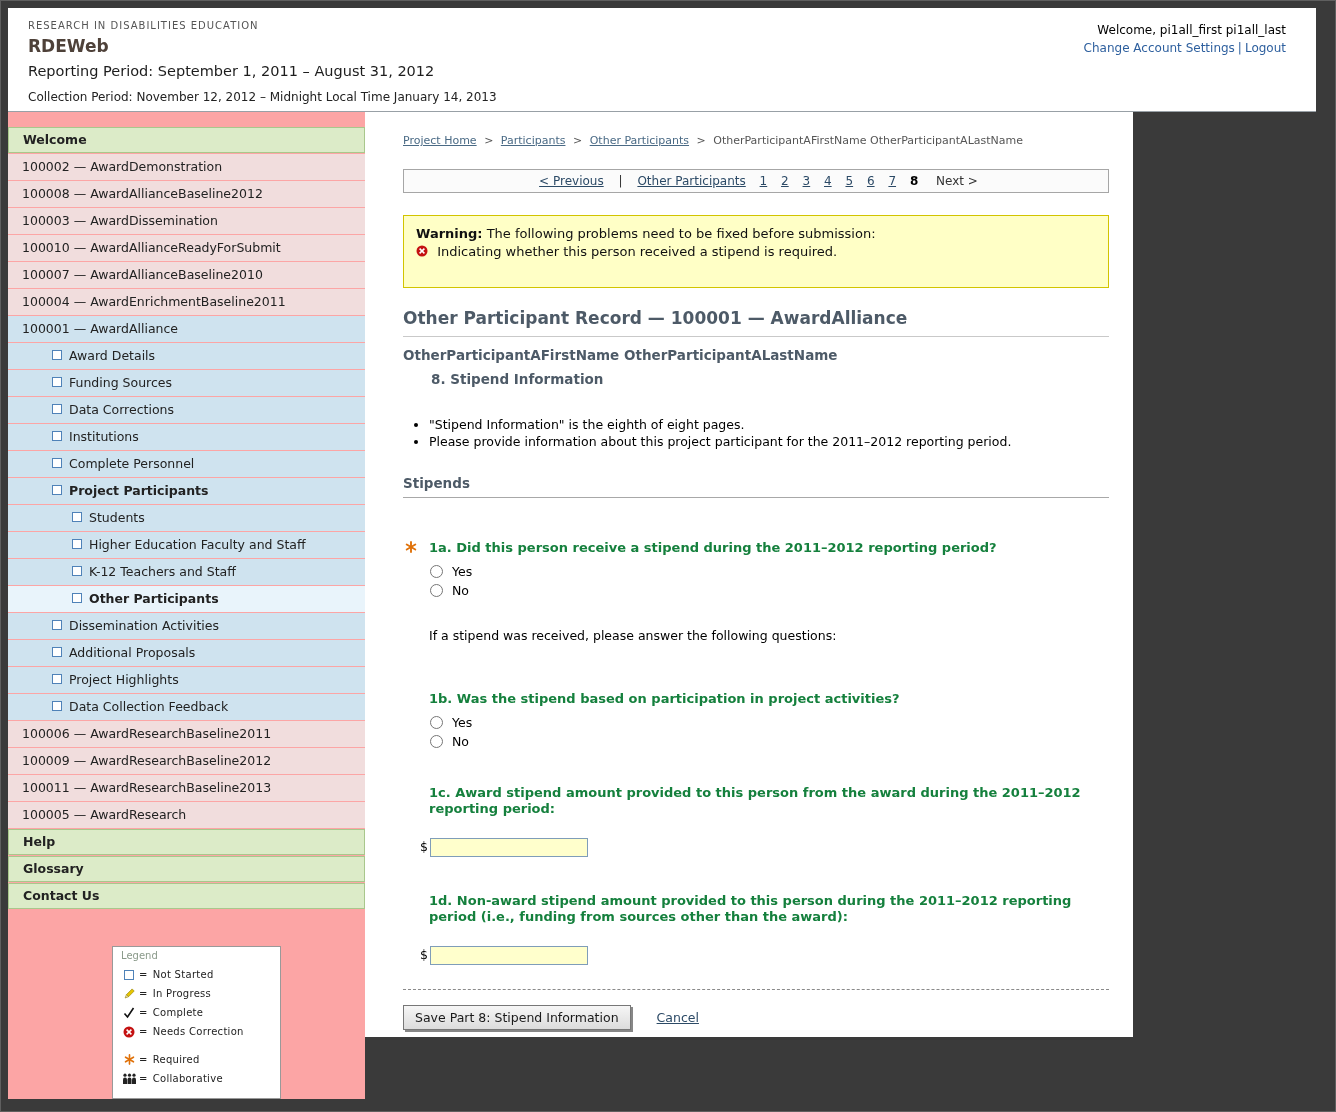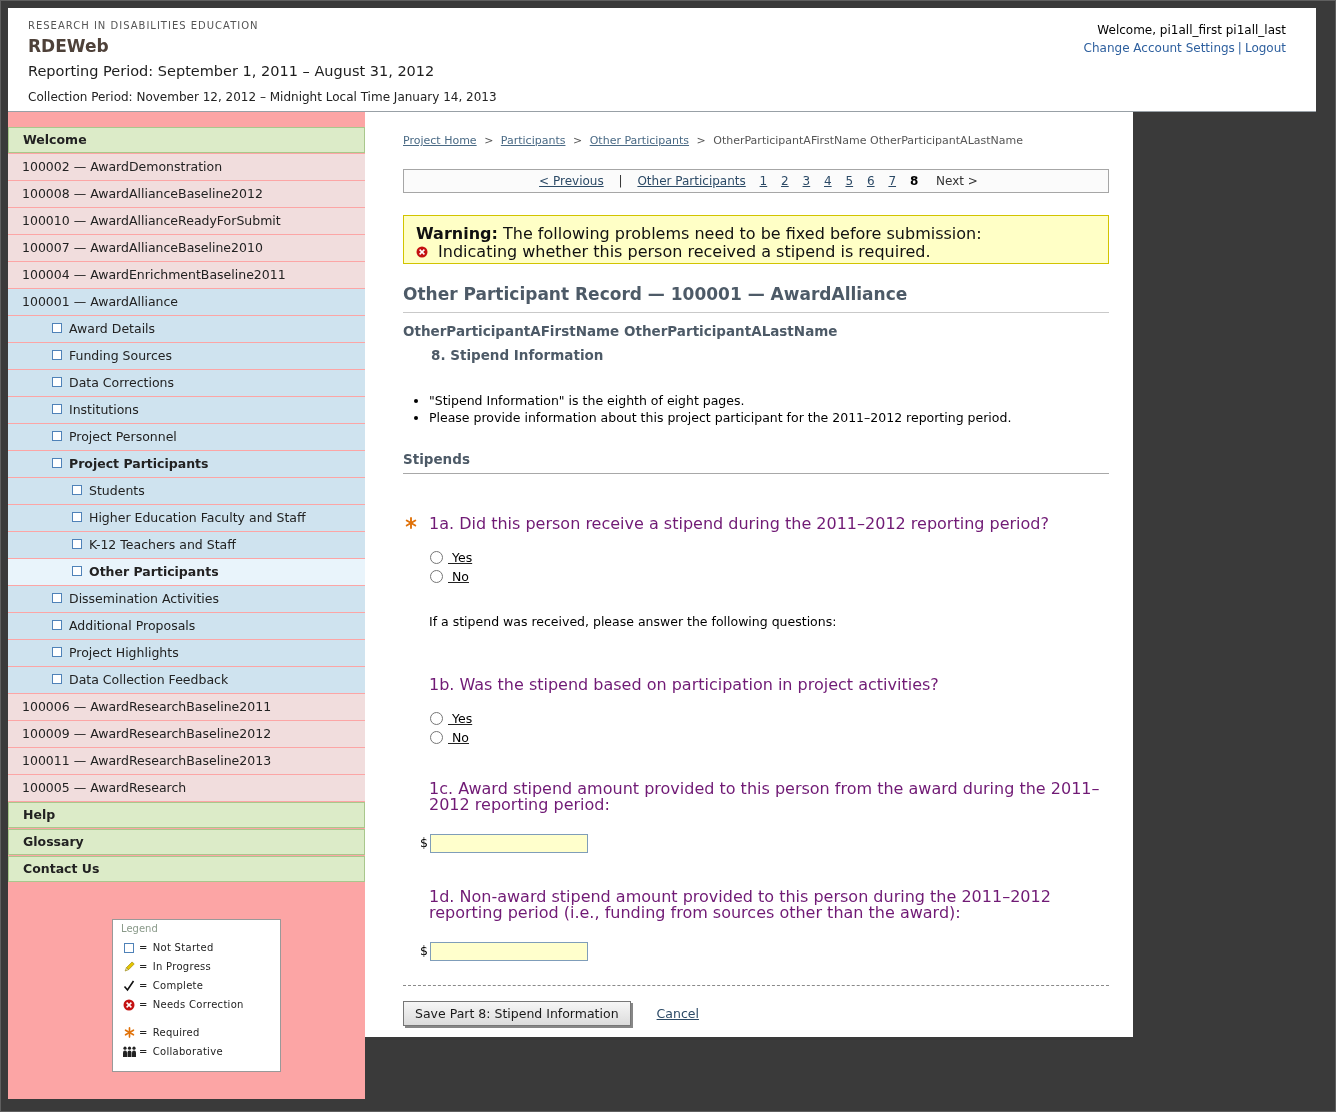--- a/index.html
+++ b/index.html
@@ -64,41 +64,41 @@
   .pagebar{margin-top:22px;border:1px solid #a6a6a6;background:#fbfbfb;height:22px;line-height:22px;
            text-align:center;font-size:12px;color:#333;}
   .pagebar a{color:#2c4a66;text-decoration:underline;}
   .pg-link{margin:0 5px;}
   .pg-div{margin:0 6px;color:#333;}
   .pg-num{margin:0 5px;}
   .pg-cur{margin:0 5px;font-weight:bold;color:#000;}
   .pg-next{margin-left:9px;color:#333;}
 
   
-  .warning{margin-top:22px;background:#ffffc6;border:1px solid #d2c400;padding:9px 12px 2px;
-           font-size:16px;color:#111;line-height:18px;}
+  .warning{margin-top:22px;background:#ffffc6;border:1px solid #d2c400;padding:9px 12px 26px;
+           font-size:13px;color:#111;line-height:18px;}
   .warn-title{font-weight:bold;}
   .err-icon{display:inline-block;margin-right:5px;vertical-align:-1px;line-height:0;}
 
   
   .rec-title{font-size:17px;font-weight:bold;color:#4d5a67;margin:20px 0 0;padding-bottom:8px;
              border-bottom:1px solid #c9c9c9;}
   .participant{font-size:13.5px;font-weight:bold;color:#4d5a67;margin-top:10px;}
   .page-heading{font-size:13.5px;font-weight:bold;color:#4d5a67;margin-top:8px;margin-left:28px;}
   .bullets{margin:30px 0 0 8px;padding-left:18px;font-size:12.5px;color:#000;}
   .bullets li{margin-bottom:2px;}
   .section-title{font-size:13.5px;font-weight:bold;color:#4d5a67;margin-top:26px;}
   .section-rule{border:none;border-top:1px solid #a8a8a8;margin:6px 0 0;}
 
   
   .q-block{position:relative;}
   .q-block.first{margin-top:42px;}
-  .q-row{padding-left:26px;font-size:16px;font-weight:normal;color:#701a75;line-height:16px;max-width:860px;}
+  .q-row{padding-left:26px;font-size:13px;font-weight:bold;color:#15803d;line-height:16px;max-width:860px;}
   .req{position:absolute;left:2px;top:1px;line-height:0;}
-  .radio-group{padding-left:27px;margin-top:16px;text-decoration:underline;}
+  .radio-group{padding-left:27px;margin-top:6px;}
   .radio-row{display:block;height:19px;line-height:19px;font-size:12.5px;color:#000;cursor:pointer;}
   .radio-row input{margin:0 5px 0 0;vertical-align:-2px;}
   .cond-note{padding-left:26px;margin-top:28px;font-size:12.5px;color:#000;}
   .qb-1b{margin-top:48px;}
   .qb-1c{margin-top:34px;}
   .qb-1d{margin-top:36px;}
   .amount-row{padding-left:17px;margin-top:21px;font-size:12.5px;color:#000;}
   .amt{width:158px;height:19px;background:#ffffcc;border:1px solid #7f9db9;margin-left:2px;
        font-size:12.5px;padding:0 3px;box-sizing:border-box;vertical-align:middle;}
   .form-rule{margin-top:24px;border-top:1px dashed #8a8a8a;height:0;}
@@ -130,29 +130,30 @@
     </div>
   </div>
 
   <div class="content">
 
     <nav class="sidebar">
       <div id="sb-items">
           <div class="sb-row sb-green"><span>Welcome</span></div>
           <div class="sb-row sb-award"><span>100002 — AwardDemonstration</span></div>
           <div class="sb-row sb-award"><span>100008 — AwardAllianceBaseline2012</span></div>
+          <div class="sb-row sb-award"><span>100003 — AwardDissemination</span></div>
           <div class="sb-row sb-award"><span>100010 — AwardAllianceReadyForSubmit</span></div>
           <div class="sb-row sb-award"><span>100007 — AwardAllianceBaseline2010</span></div>
           <div class="sb-row sb-award"><span>100004 — AwardEnrichmentBaseline2011</span></div>
           <div class="sb-row sb-award-open"><span>100001 — AwardAlliance</span></div>
           <div class="sb-row sb-sub1"><span class="sb-checkbox"></span><span>Award Details</span></div>
           <div class="sb-row sb-sub1"><span class="sb-checkbox"></span><span>Funding Sources</span></div>
           <div class="sb-row sb-sub1"><span class="sb-checkbox"></span><span>Data Corrections</span></div>
           <div class="sb-row sb-sub1"><span class="sb-checkbox"></span><span>Institutions</span></div>
-          <div class="sb-row sb-sub1"><span class="sb-checkbox"></span><span>Project Personnel</span></div>
+          <div class="sb-row sb-sub1"><span class="sb-checkbox"></span><span>Complete Personnel</span></div>
           <div class="sb-row sb-sub1 bold"><span class="sb-checkbox"></span><span>Project Participants</span></div>
           <div class="sb-row sb-sub2"><span class="sb-checkbox"></span><span>Students</span></div>
           <div class="sb-row sb-sub2"><span class="sb-checkbox"></span><span>Higher Education Faculty and Staff</span></div>
           <div class="sb-row sb-sub2"><span class="sb-checkbox"></span><span>K-12 Teachers and Staff</span></div>
           <div class="sb-row sb-sub2 bold selected"><span class="sb-checkbox"></span><span>Other Participants</span></div>
           <div class="sb-row sb-sub1"><span class="sb-checkbox"></span><span>Dissemination Activities</span></div>
           <div class="sb-row sb-sub1"><span class="sb-checkbox"></span><span>Additional Proposals</span></div>
           <div class="sb-row sb-sub1"><span class="sb-checkbox"></span><span>Project Highlights</span></div>
           <div class="sb-row sb-sub1"><span class="sb-checkbox"></span><span>Data Collection Feedback</span></div>
           <div class="sb-row sb-award"><span>100006 — AwardResearchBaseline2011</span></div>

